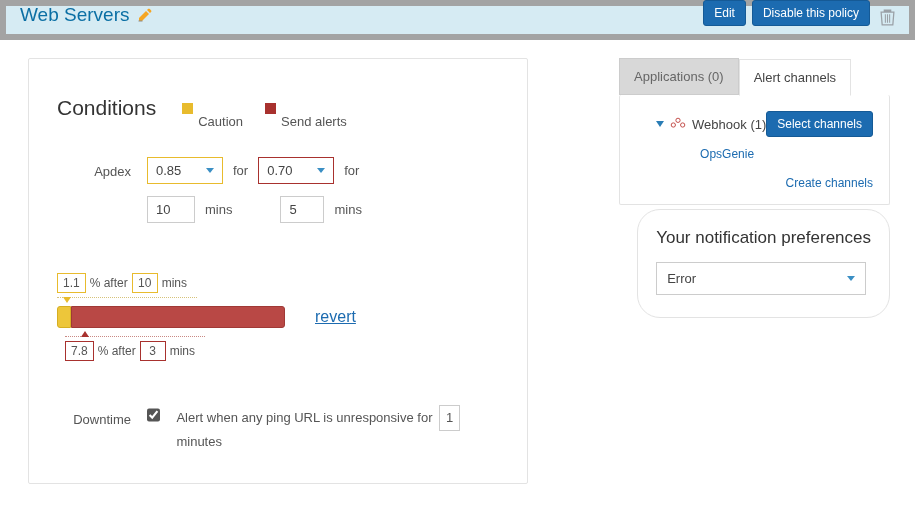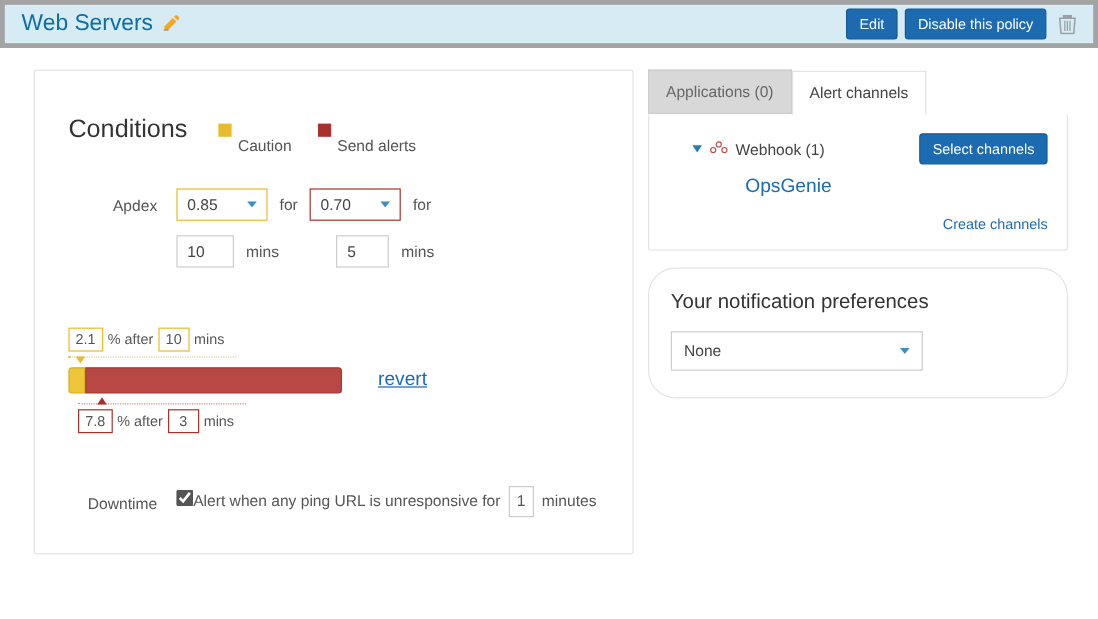--- a/index.html
+++ b/index.html
@@ -6,23 +6,23 @@
   body {
     font-family: "Helvetica Neue", Arial, sans-serif;
     font-size: 13px;
     color: #444;
     background: #fff;
     width: 915px;
     height: 516px;
   }
   .header-bar {
     background: #d6ebf3;
-    border: 4px solid #a3a3a3;
+    border: 6px solid #a3a3a3;
     display: flex;
-    align-items: center;
+    align-items: flex-end;
     padding: 8px 14px;
     height: 40px;
   }
   .header-title {
     color: #0b6fa4;
     font-size: 19px;
     font-weight: 400;
     margin-right: 8px;
   }
   .edit-icon svg { width: 16px; height: 16px; }
@@ -46,21 +46,21 @@
   }
   .panel {
     background: #fff;
     border: 1px solid #e3e3e3;
     border-radius: 2px;
   }
   .conditions-panel {
     width: 500px;
     padding: 28px 28px 30px 28px;
   }
-  .right-col { width: 350px; display:flex; flex-direction:column; gap:14px;}
+  .right-col { width: 350px; display:flex; flex-direction:column; gap:4px;align-items:flex-end;}
   .conditions-header {
     display: flex;
     align-items: center;
     font-size: 14px;
     margin-bottom: 28px;
   }
   .conditions-title {
     font-size: 21px;
     font-weight: 400;
     color: #333;
@@ -110,36 +110,36 @@
   .revert-link { color:#1c6bb0; text-decoration:underline; font-size:16px; margin-left: 30px; cursor:pointer;}
   .marker-up, .marker-down { position:relative; }
   .marker-down::after {
     content:""; position:absolute; left:6px; bottom:-6px; width:0;height:0;
     border-left:4px solid transparent;border-right:4px solid transparent;border-top:6px solid #e8bb2d;
   }
   .marker-up::before {
     content:""; position:absolute; left:16px; top:-6px; width:0;height:0;
     border-left:4px solid transparent;border-right:4px solid transparent;border-bottom:6px solid #a8312e;
   }
-  .downtime-body { display:flex; align-items:flex-start; gap:0;}
+  .downtime-body { display:flex; align-items:flex-start; gap:16px;}
   .downtime-text { line-height:1.7; color:#555;}
   .inline-field { display:inline-block; border:1px solid #ccc; padding:1px 6px; margin:0 3px;}
   input[type=checkbox]{ width:14px; height:14px; margin-top:3px; accent-color:#555;}
   
   .tabs { display:flex; }
   .tab { padding:10px 14px; font-size:13px; color:#444; cursor:pointer; border:1px solid transparent;}
   .tab.inactive { background:#d8d8d8; color:#666; border-color:#ccc;}
   .tab.active { background:#fff; border:1px solid #e3e3e3; border-bottom-color:#fff; position:relative; top:1px;}
   .channels-panel { padding: 16px 16px 14px 16px;}
   .wh-row { display:flex; align-items:center; justify-content:space-between;}
   .wh-left { display:flex; align-items:center; gap:6px;}
   .disclose { width:0;height:0;border-left:4px solid transparent;border-right:4px solid transparent;border-top:6px solid #2a7db5; display:inline-block;}
   .wh-icon svg { width:16px; height:12px;}
   .wh-name { color:#444;}
-  .wh-sub { color:#1c6bb0; font-size:16px; margin-left:44px; margin-top:10px; cursor:pointer;}
+  .wh-sub { color:#1c6bb0; font-size:12px; margin-left:44px; margin-top:10px; cursor:pointer;}
   .create-link { text-align:right; margin-top:14px;}
   .create-link a { color:#1c6bb0; font-size:12px; text-decoration:none; cursor:pointer;}
   .prefs-panel { padding:18px 18px 22px 18px;border-radius:23px;}
   .prefs-title { font-size:17px; color:#333; margin-bottom:14px; font-weight:400;}
   .select-full {
     border:1px solid #ccc; padding:8px 10px; display:flex; justify-content:space-between; align-items:center;
     width:210px; cursor:pointer; background:#fff;
   }
 </style>
 </head>
@@ -196,21 +196,21 @@
           <span style="width:38px"></span>
           <span class="field-box" style="width:44px">5</span>
           <span class="sep-text">mins</span>
         </div>
       </div>
     </div>
 
     <div class="row">
       <div class="row-body error-rate-body">
         <div class="er-caption marker-down">
-          <span class="er-field">2.1</span>
+          <span class="er-field">1.1</span>
           <span>% after</span>
           <span class="er-field">10</span>
           <span>mins</span>
         </div>
         <div class="er-bar-wrap">
           <div class="er-bar-caution"></div>
           <div class="er-bar-alert"></div>
           <span class="revert-link">revert</span>
         </div>
         <div class="er-caption bottom marker-up">
@@ -257,18 +257,18 @@
           <button class="btn-blue" style="margin-left:0">Select channels</button>
         </div>
         <div class="wh-sub">OpsGenie</div>
         <div class="create-link"><a>Create channels</a></div>
       </div>
     </div>
 
     <div class="panel prefs-panel">
       <div class="prefs-title">Your notification preferences</div>
       <div class="select-full">
-        <span>None</span>
+        <span>Error</span>
         <span class="caret-down"></span>
       </div>
     </div>
   </div>
 </div>
 
 </body></html>

